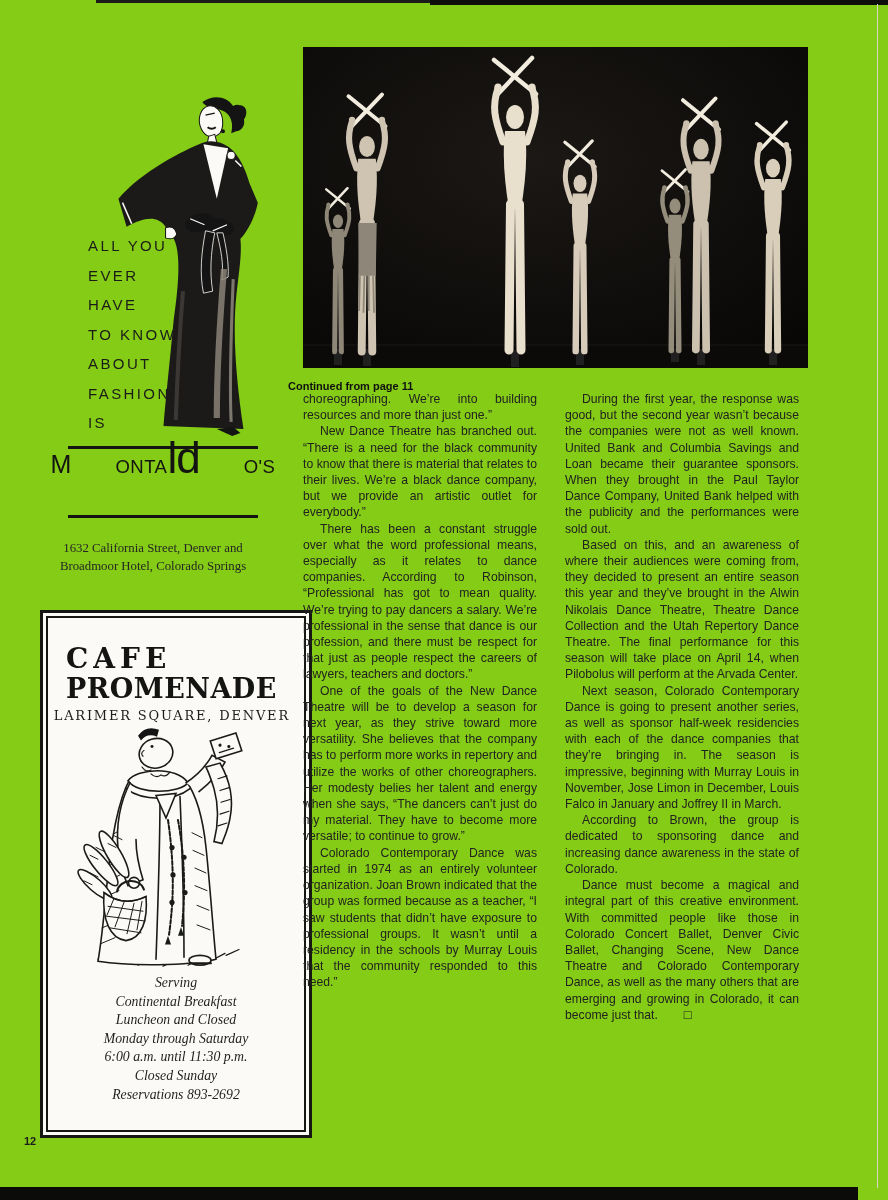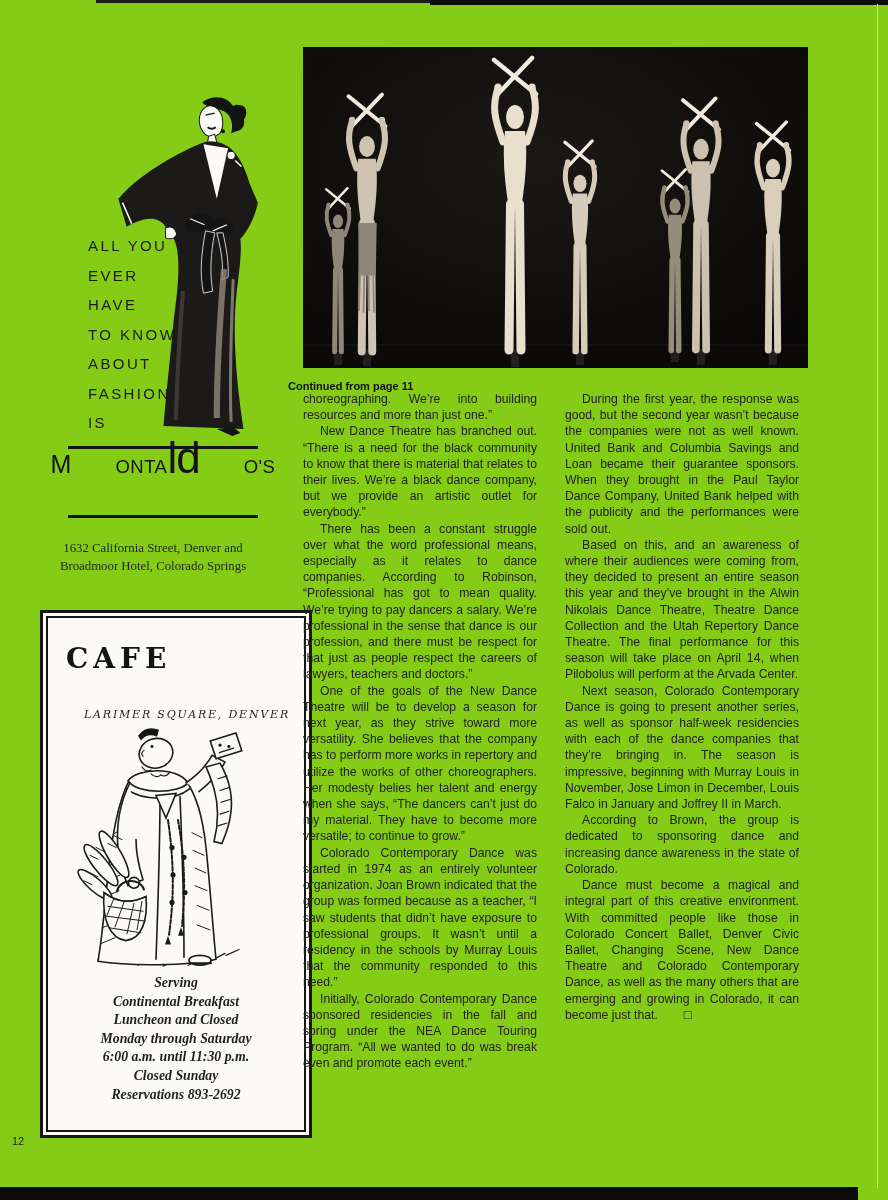--- a/index.html
+++ b/index.html
@@ -4,21 +4,21 @@
 <style>
   html,body{margin:0;padding:0;background:#e9e7e1;}
   .page{position:relative;width:888px;height:1200px;background:#84cc16;overflow:hidden;
         font-family:"Liberation Sans",sans-serif;}
 
   
   .edge-top-thin{position:absolute;left:96px;top:0;right:0;height:3px;background:#1b1b19;}
   .edge-top-thick{position:absolute;left:430px;top:0;right:0;height:5px;background:#0d0d0c;}
   .edge-right-line{position:absolute;right:10px;top:4px;width:1px;height:1184px;background:#d6d4cd;}
   .bottom-bar{position:absolute;left:0;top:1187px;width:858px;height:13px;background:#0b0b0a;}
-  .pagenum{position:absolute;left:12px;top:1135px;font-size:11px;font-weight:normal;color:#1c1c1c;}
+  .pagenum{position:absolute;left:24px;top:1135px;font-size:11px;font-weight:bold;color:#1c1c1c;}
 
   
   .fashion-art{position:absolute;left:102px;top:86px;width:164px;height:352px;}
   .slogan{position:absolute;left:88px;top:237px;font-size:15px;letter-spacing:2.4px;color:#1b1b1a;}
   .slogan-line{height:29.5px;}
   .rule{position:absolute;left:68px;width:190px;height:2.5px;background:#141413;}
   .rule-top{top:446px;}
   .rule-bottom{top:515px;}
   .logo{position:absolute;left:62px;top:450px;width:202px;display:flex;justify-content:center;
         align-items:baseline;color:#131312;white-space:nowrap;}
@@ -29,25 +29,25 @@
            font-family:"Liberation Serif",serif;font-size:12.8px;line-height:17.5px;color:#262624;}
 
   
   .ad-cafe{position:absolute;left:40px;top:610px;width:272px;height:528px;border:3px solid #161615;
            box-sizing:border-box;background:#fbfaf6;}
   .cafe-inner{position:absolute;inset:3px;border:2px solid #161615;}
   .cafe-title1{position:absolute;left:18px;top:24px;font-family:"DejaVu Serif",serif;font-weight:bold;
                font-size:28px;letter-spacing:5px;color:#141413;}
   .cafe-title2{position:absolute;left:18px;top:55px;font-family:"DejaVu Serif",serif;font-weight:bold;
                font-size:27px;letter-spacing:.5px;color:#141413;}
-  .cafe-sub{position:absolute;right:14px;top:90px;font-family:"DejaVu Serif",serif;font-size:11px;
-            letter-spacing:1.8px;color:#1d1d1c;font-style:italic;}
+  .cafe-sub{position:absolute;right:14px;top:90px;font-family:"DejaVu Serif",serif;font-size:13px;
+            letter-spacing:1.8px;color:#1d1d1c;}
   .monk-art{position:absolute;left:20px;top:100px;width:195px;height:255px;}
   .cafe-details{position:absolute;left:0;top:356px;width:100%;text-align:center;
-                font-family:"Liberation Serif",serif;font-style:italic;font-weight:700;
+                font-family:"Liberation Serif",serif;font-style:italic;font-weight:400;
                 font-size:13.8px;line-height:18.6px;color:#1f1f1e;}
 
   
   .photo{position:absolute;left:303px;top:47px;width:505px;height:321px;margin:0;}
   .photo svg{display:block;width:100%;height:100%;}
 
   
   .continued{position:absolute;left:288px;top:372px;font-size:11px;font-weight:bold;color:#101010;margin-top:8px;}
   .columns{position:absolute;left:303px;top:391px;width:496px;display:flex;gap:28px;}
   .col{width:234px;text-align:justify;font-size:12.2px;line-height:16.2px;color:#222220;
@@ -123,20 +123,21 @@
 
     <div class="address">
       <div>1632 California Street, Denver and</div>
       <div>Broadmoor Hotel, Colorado Springs</div>
     </div>
   </section>
 
   <section class="ad-cafe">
     <div class="cafe-inner">
       <div class="cafe-title1">CAFE</div>
+      <div class="cafe-title2">PROMENADE</div>
       <div class="cafe-sub">LARIMER SQUARE, DENVER</div>
 
       <svg class="monk-art" viewBox="0 0 195 260" preserveAspectRatio="none">
         <g stroke="#1a1a19" stroke-width="1.6" fill="none" stroke-linecap="round">
 
           <g stroke-width="1.2">
             <path d="M30,246 l14,-7 M48,250 l16,-8 M70,252 l14,-7 M95,253 l15,-7 M120,252 l14,-7 M142,248 l15,-8 M158,242 l13,-6"></path>
           </g>
 
           <path d="M62,62 C50,84 42,130 38,180 C35,212 32,236 30,248 C60,253 120,253 148,246 C145,216 142,170 138,132 C135,103 128,78 118,64" fill="#fbfaf6"></path>
@@ -290,21 +291,20 @@
   </figure>
 
   <div class="continued">Continued from page 11</div>
   <div class="columns">
     <div class="col">
         <p class="">choreographing. We’re into building resources and more than just one.”</p>
         <p class="indent">New Dance Theatre has branched out. “There is a need for the black community to know that there is material that relates to their lives. We’re a black dance company, but we provide an artistic outlet for everybody.”</p>
         <p class="indent">There has been a constant struggle over what the word professional means, especially as it relates to dance companies. According to Robinson, “Professional has got to mean quality. We’re trying to pay dancers a salary. We’re professional in the sense that dance is our profession, and there must be respect for that just as people respect the careers of lawyers, teachers and doctors.”</p>
         <p class="indent">One of the goals of the New Dance Theatre will be to develop a season for next year, as they strive toward more versatility. She believes that the company has to perform more works in repertory and utilize the works of other choreographers. Her modesty belies her talent and energy when she says, “The dancers can’t just do my material. They have to become more versatile; to continue to grow.”</p>
         <p class="indent">Colorado Contemporary Dance was started in 1974 as an entirely volunteer organization. Joan Brown indicated that the group was formed because as a teacher, “I saw students that didn’t have exposure to professional groups. It wasn’t until a residency in the schools by Murray Louis that the community responded to this need.”</p>
-        <p class="indent">Initially, Colorado Contemporary Dance sponsored residencies in the fall and spring under the NEA Dance Touring Program. “All we wanted to do was break even and promote each event.”</p>
       </div>
     <div class="col">
         <p class="indent">During the first year, the response was good, but the second year wasn’t because the companies were not as well known. United Bank and Columbia Savings and Loan became their guarantee sponsors. When they brought in the Paul Taylor Dance Company, United Bank helped with the publicity and the performances were sold out.</p>
         <p class="indent">Based on this, and an awareness of where their audiences were coming from, they decided to present an entire season this year and they’ve brought in the Alwin Nikolais Dance Theatre, Theatre Dance Collection and the Utah Repertory Dance Theatre. The final performance for this season will take place on April 14, when Pilobolus will perform at the Arvada Center.</p>
         <p class="indent">Next season, Colorado Contemporary Dance is going to present another series, as well as sponsor half-week residencies with each of the dance companies that they’re bringing in. The season is impressive, beginning with Murray Louis in November, Jose Limon in December, Louis Falco in January and Joffrey II in March.</p>
         <p class="indent">According to Brown, the group is dedicated to sponsoring dance and increasing dance awareness in the state of Colorado.</p>
         <p class="indent">Dance must become a magical and integral part of this creative environment. With committed people like those in Colorado Concert Ballet, Denver Civic Ballet, Changing Scene, New Dance Theatre and Colorado Contemporary Dance, as well as the many others that are emerging and growing in Colorado, it can become just that.<span class="end-square">□</span></p>
       </div>
   </div>
 

